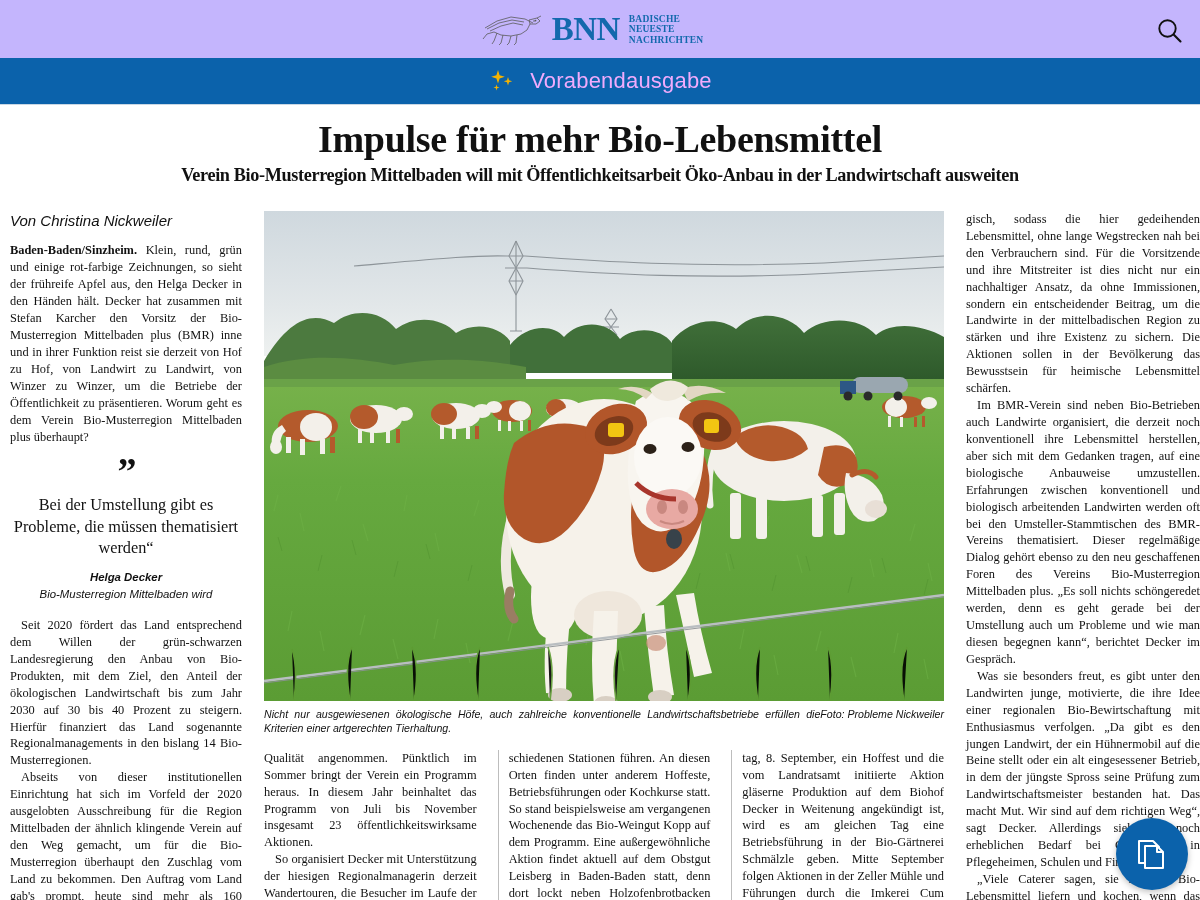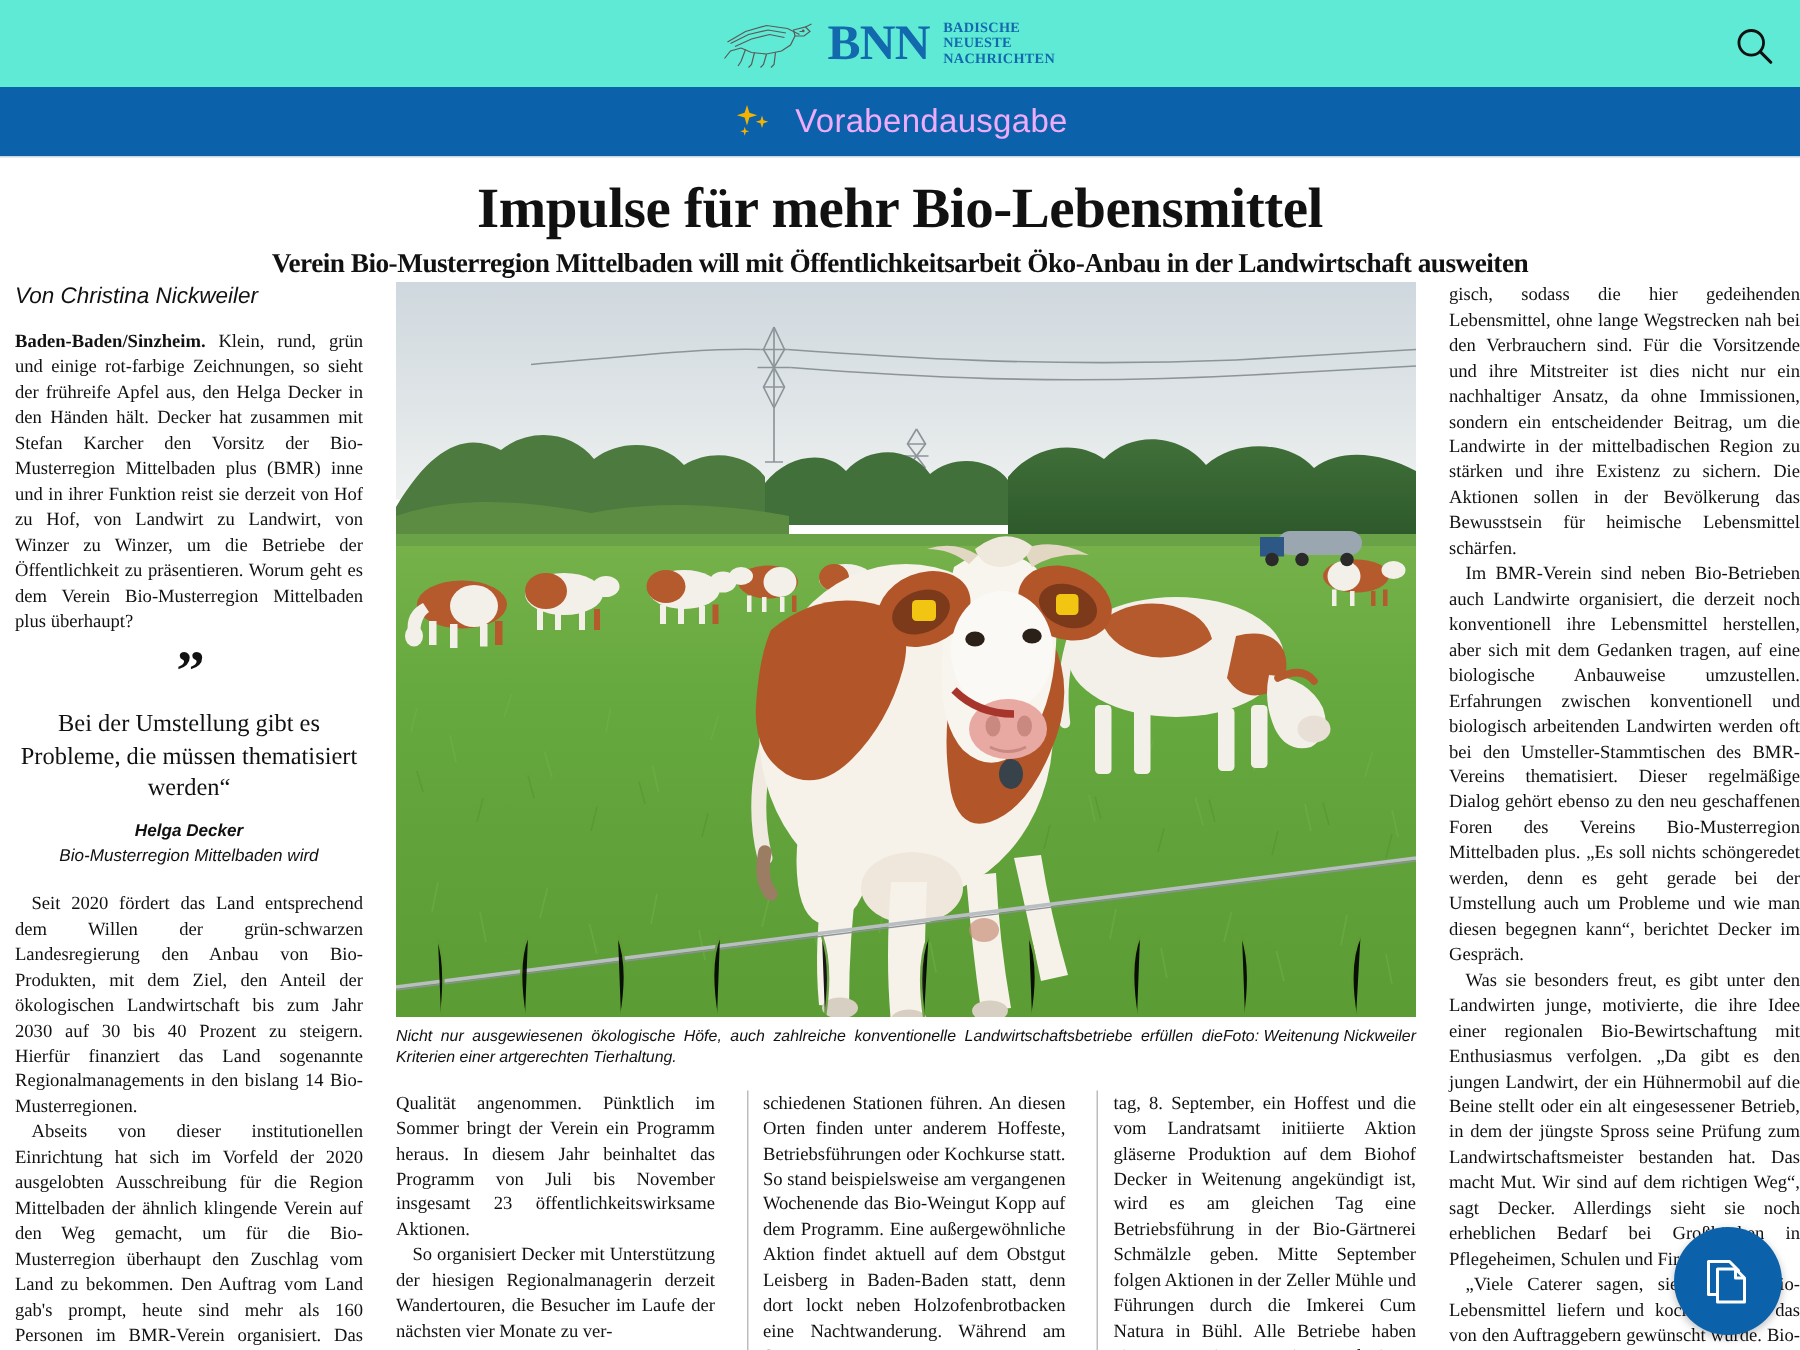--- a/index.html
+++ b/index.html
@@ -13,21 +13,21 @@
     overflow: hidden;
     font-family: "Liberation Serif", serif;
     color: #111111;
     position: relative;
   }
 
   
   .topbar {
     height: 58px;
     position: relative;
-    background: #5eead4;
+    background: #c4b5fd;
     display: flex;
     align-items: center;
     justify-content: center;
   }
   .masthead {
     display: flex;
     align-items: center;
     gap: 9px;
     transform: translateX(-8px);
   }
@@ -93,21 +93,21 @@
     letter-spacing: -0.3px;
     margin: 14px 0 5px 0;
   }
   .subheadline {
     text-align: center;
     font-family: "Liberation Serif", serif;
     font-weight: bold;
     font-size: 18.2px;
     line-height: 1.15;
     letter-spacing: -0.35px;
-    margin: 0 0 2px 0;
+    margin: 0 0 25px 0;
     white-space: nowrap;
   }
 
   
   .main-grid {
     display: grid;
     grid-template-columns: 232px 680px 234px;
     column-gap: 22px;
     align-items: start;
   }
@@ -472,21 +472,21 @@
             <line x1="0" y1="472" x2="680" y2="386" stroke="#8b9195" stroke-width="0.9"></line>
 
             <g stroke="#5e9c33" stroke-width="1.6" opacity="0.9">
               <path d="M30 490 q4 -34 -2 -52 M86 490 q-6 -36 2 -54 M150 490 q6 -34 -2 -54 M214 490 q-6 -36 2 -54 M286 490 q5 -34 -2 -54 M352 490 q-5 -36 3 -54 M424 490 q6 -34 -2 -54 M494 490 q-6 -36 2 -54 M566 490 q5 -34 -2 -54 M640 490 q-6 -36 3 -54"></path>
             </g>
           </g>
         </svg>
       </div>
 
       <div class="caption">
-        <span class="credit">Foto: Weitenung Nickweiler</span>
+        <span class="credit">Foto: Probleme Nickweiler</span>
         <span>Nicht nur ausgewiesenen ökologische Höfe, auch zahlreiche konventionelle Landwirtschaftsbetriebe erfüllen die Kriterien einer artgerechten Tierhaltung.</span>
       </div>
 
       <div class="lower-grid">
         <div class="col">
           <p class="noindent">Qualität angenommen. Pünktlich im Sommer bringt der Verein ein Programm heraus. In diesem Jahr beinhaltet das Programm von Juli bis November insgesamt 23 öffentlichkeitswirksame Aktionen.</p>
           <p>So organisiert Decker mit Unterstützung der hiesigen Regionalmanagerin derzeit Wandertouren, die Besucher im Laufe der nächsten vier Monate zu ver-</p>
         </div>
         <div class="col sep">
           <p class="noindent">schiedenen Stationen führen. An diesen Orten finden unter anderem Hoffeste, Betriebsführungen oder Kochkurse statt. So stand beispielsweise am vergangenen Wochenende das Bio-Weingut Kopp auf dem Programm. Eine außergewöhnliche Aktion findet aktuell auf dem Obstgut Leisberg in Baden-Baden statt, denn dort lockt neben Holzofenbrotbacken eine Nachtwanderung. Während am Sonn-</p>

